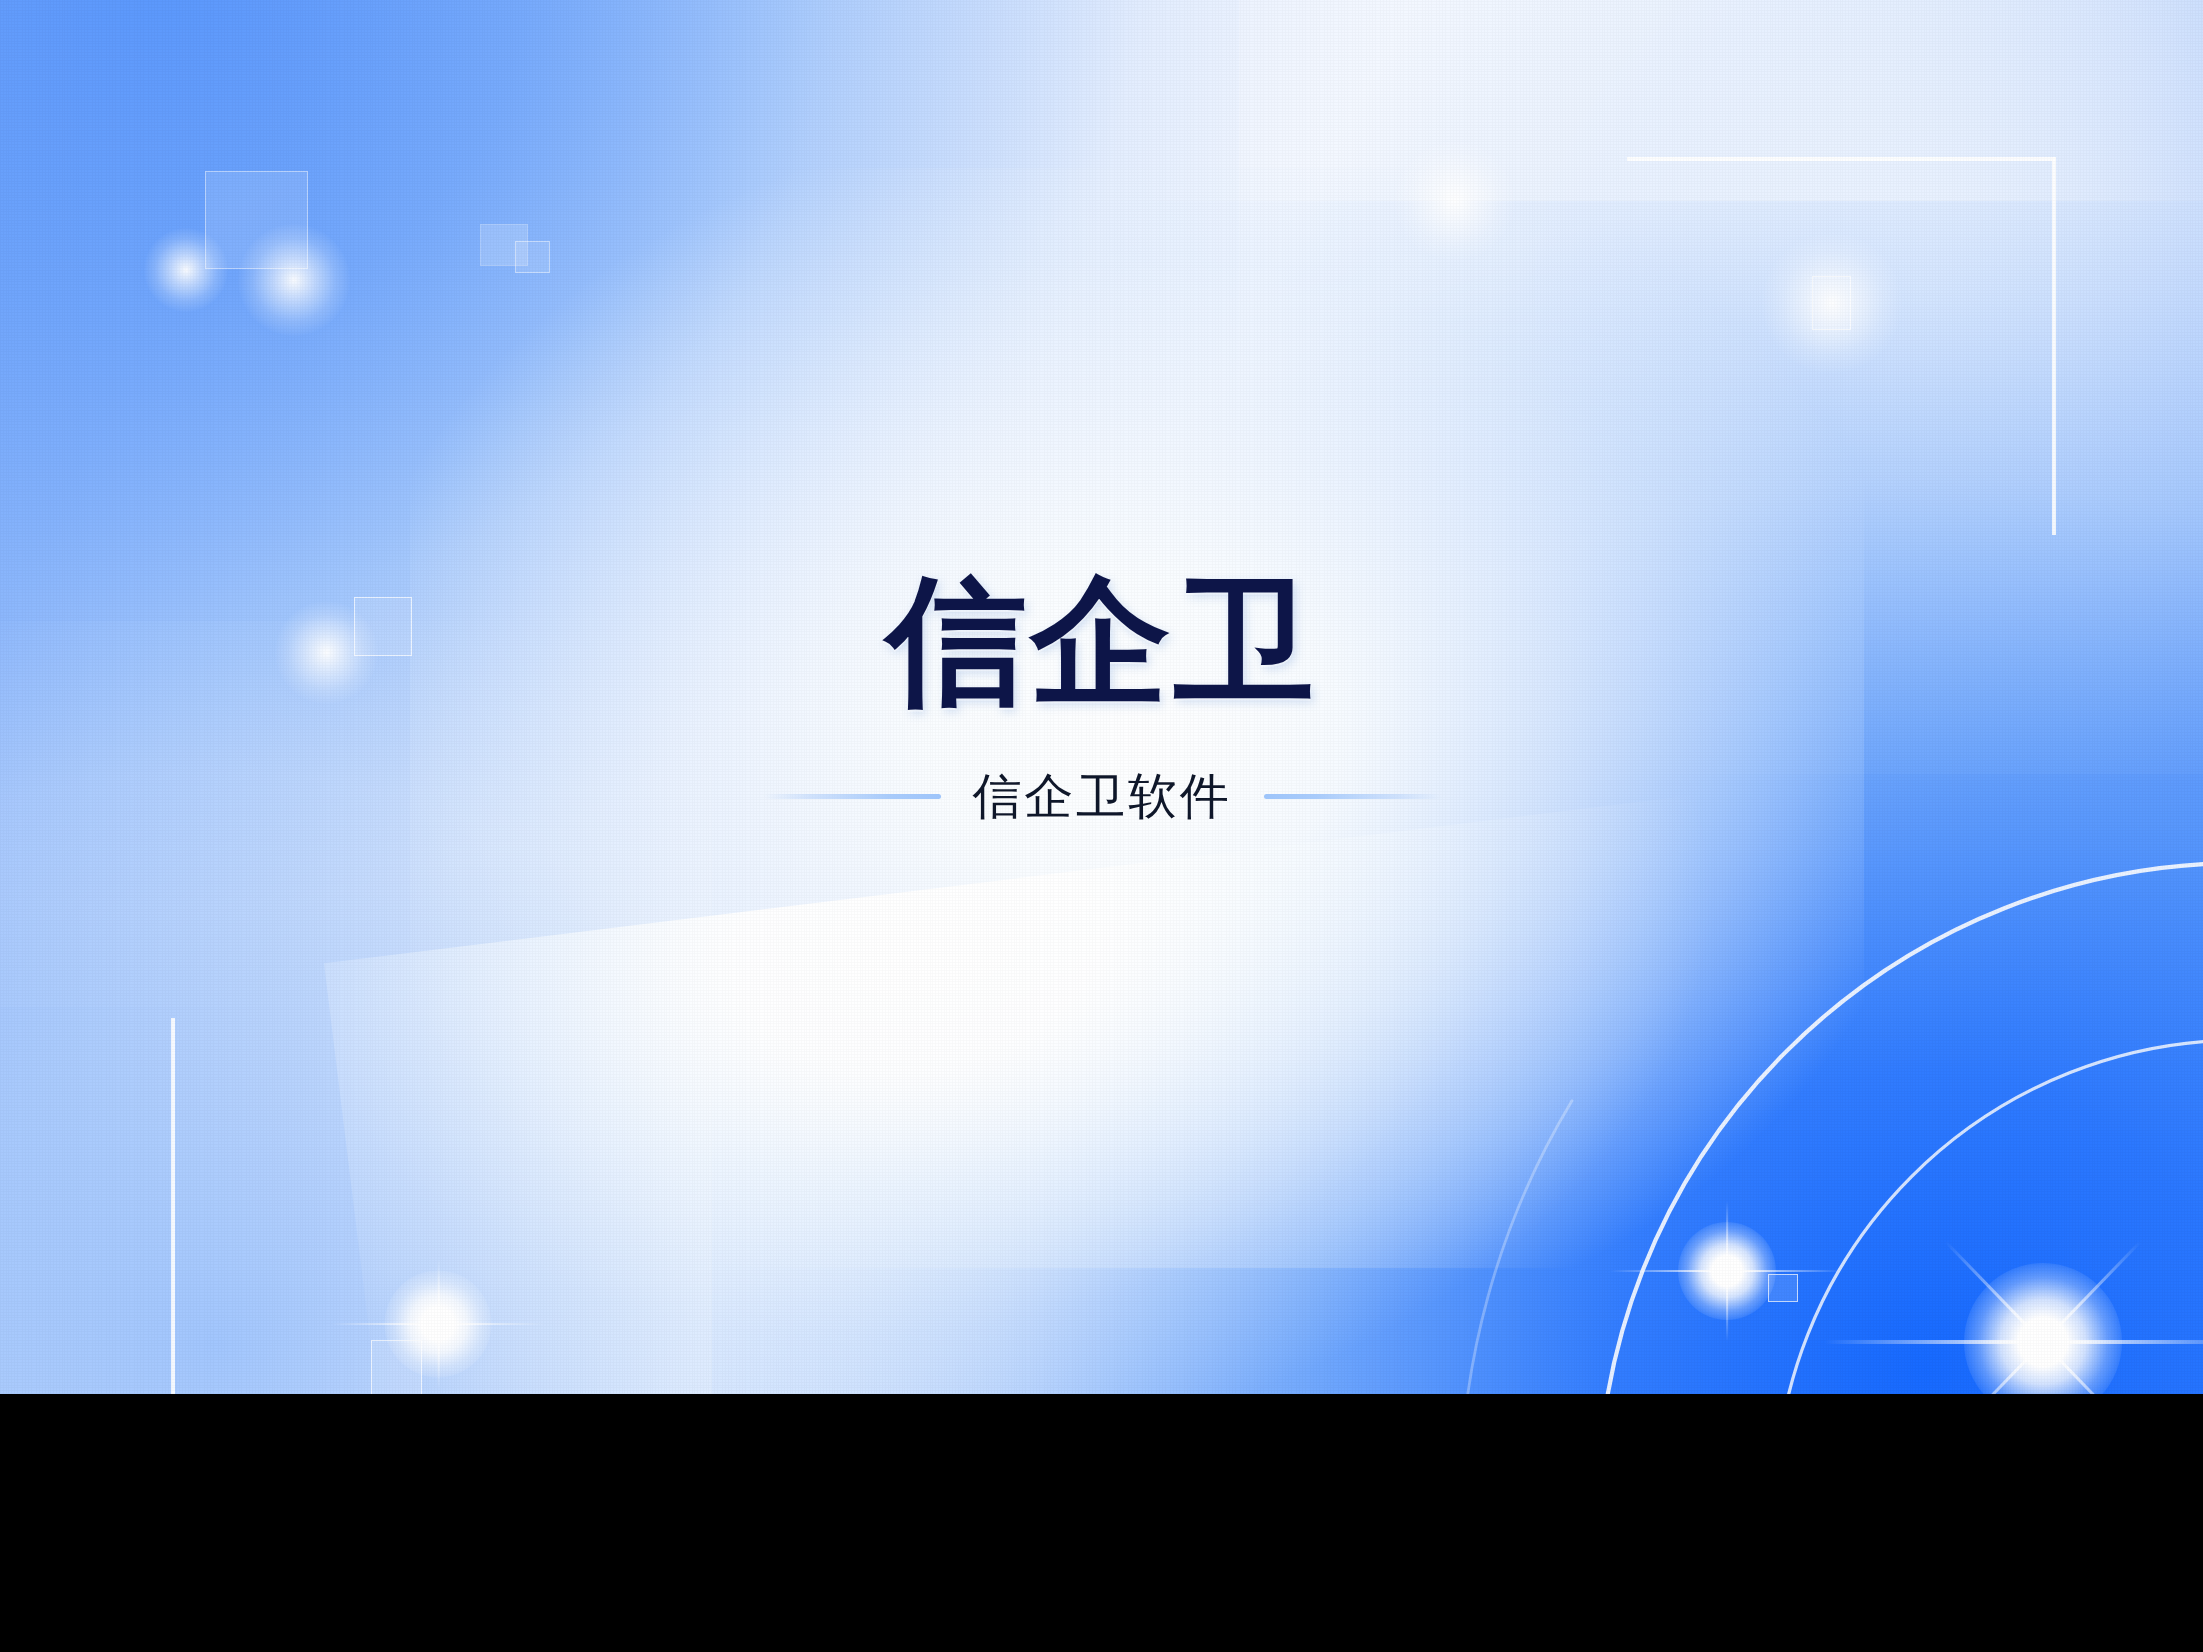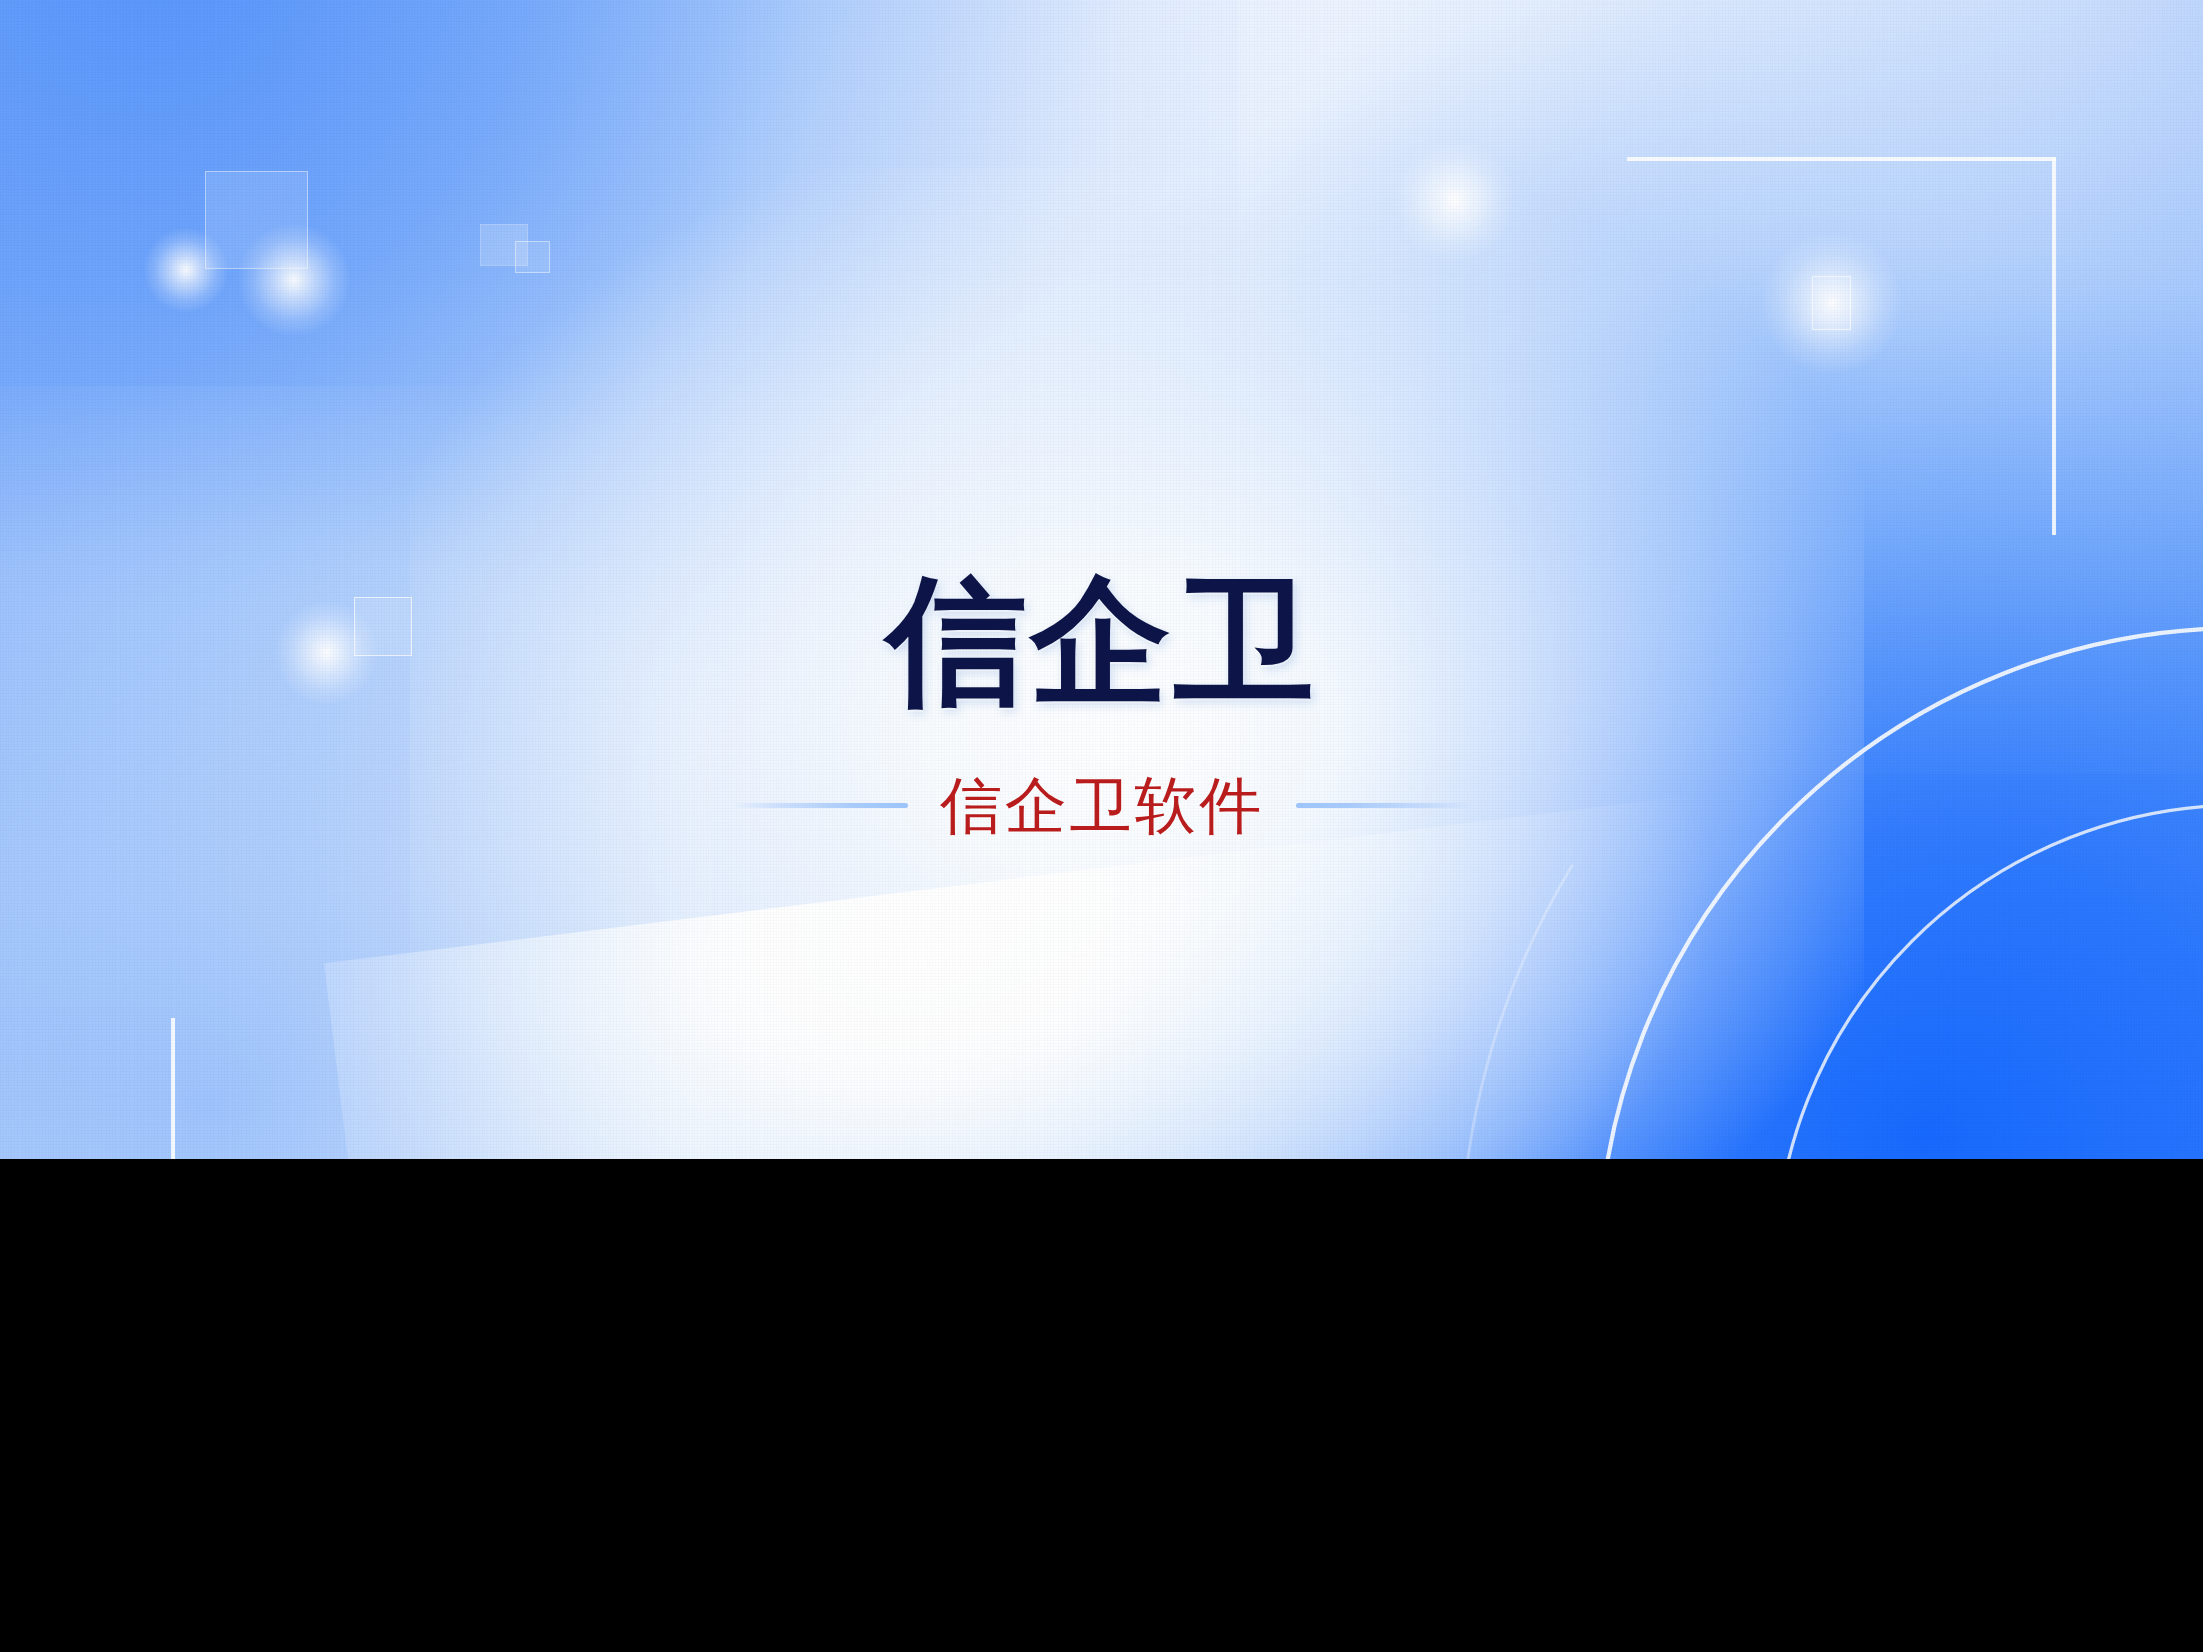--- a/index.html
+++ b/index.html
@@ -3,21 +3,21 @@
 <meta charset="utf-8">
 <style>
   html, body {
     margin: 0;
     padding: 0;
     background: #000;
   }
   #stage {
     position: relative;
     width: 2204px;
-    height: 1159px;
+    height: 1394px;
     overflow: hidden;
     font-family: "Liberation Sans", "DejaVu Sans", sans-serif;
     background: #cfe0fb;
   }
 
   
   .bg-base {
     position: absolute;
     inset: 0;
     background:
@@ -211,23 +211,23 @@
       rgba(150,192,250,0.92) 100%);
   }
   .sub-rule.right {
     background: linear-gradient(270deg,
       rgba(150,190,250,0) 0%,
       rgba(150,190,250,0.35) 25%,
       rgba(150,192,250,0.80) 70%,
       rgba(150,192,250,0.92) 100%);
   }
   .subtitle-text {
-    font-size: 62px;
+    font-size: 49px;
     font-weight: 400;
-    color: #b91c1c;
+    color: #0f172a;
     letter-spacing: 2.8px;
     white-space: nowrap;
     text-shadow: 0 0.9px 0 rgba(255,255,255,0.55);
   }
 
   
   .grain {
     position: absolute; inset: 0;
     pointer-events: none;
     opacity: 0.035;

